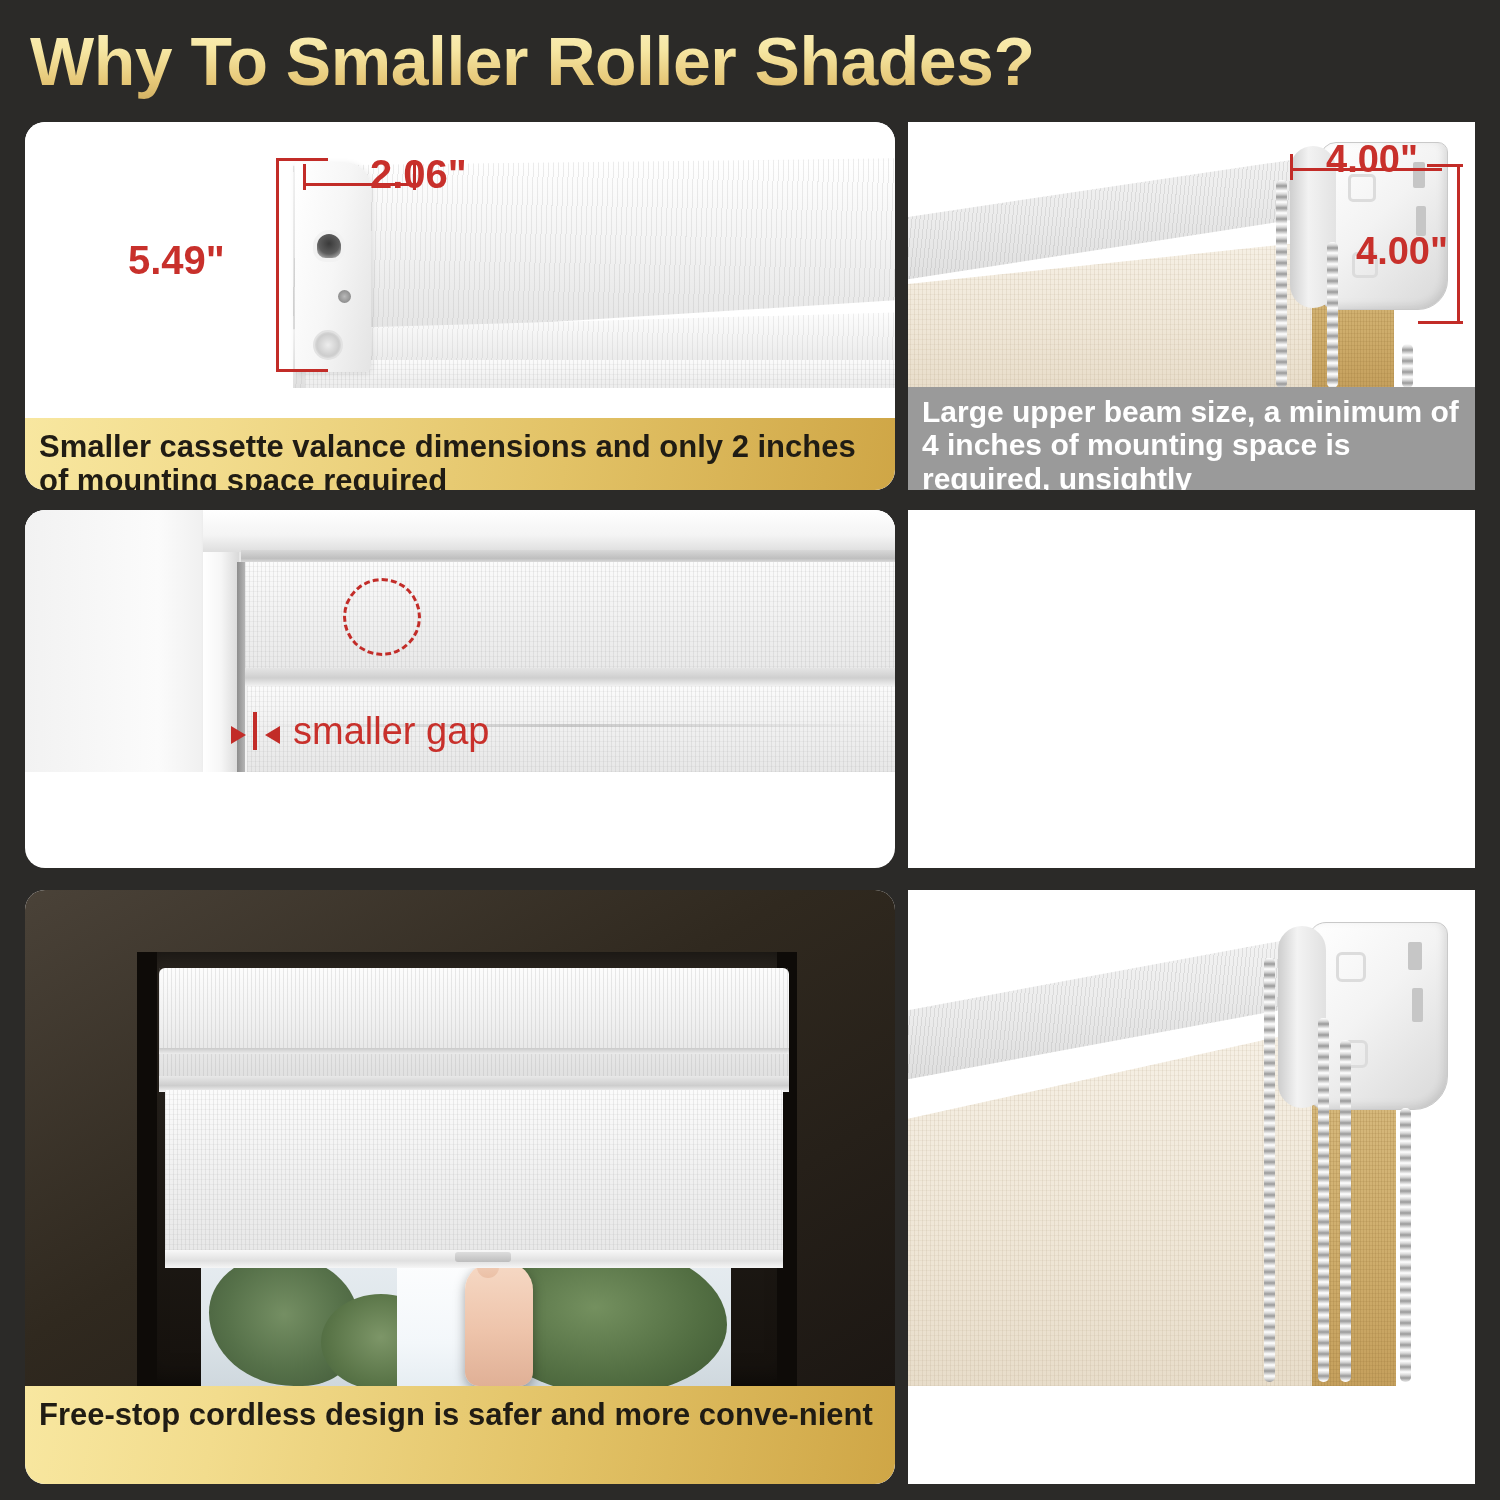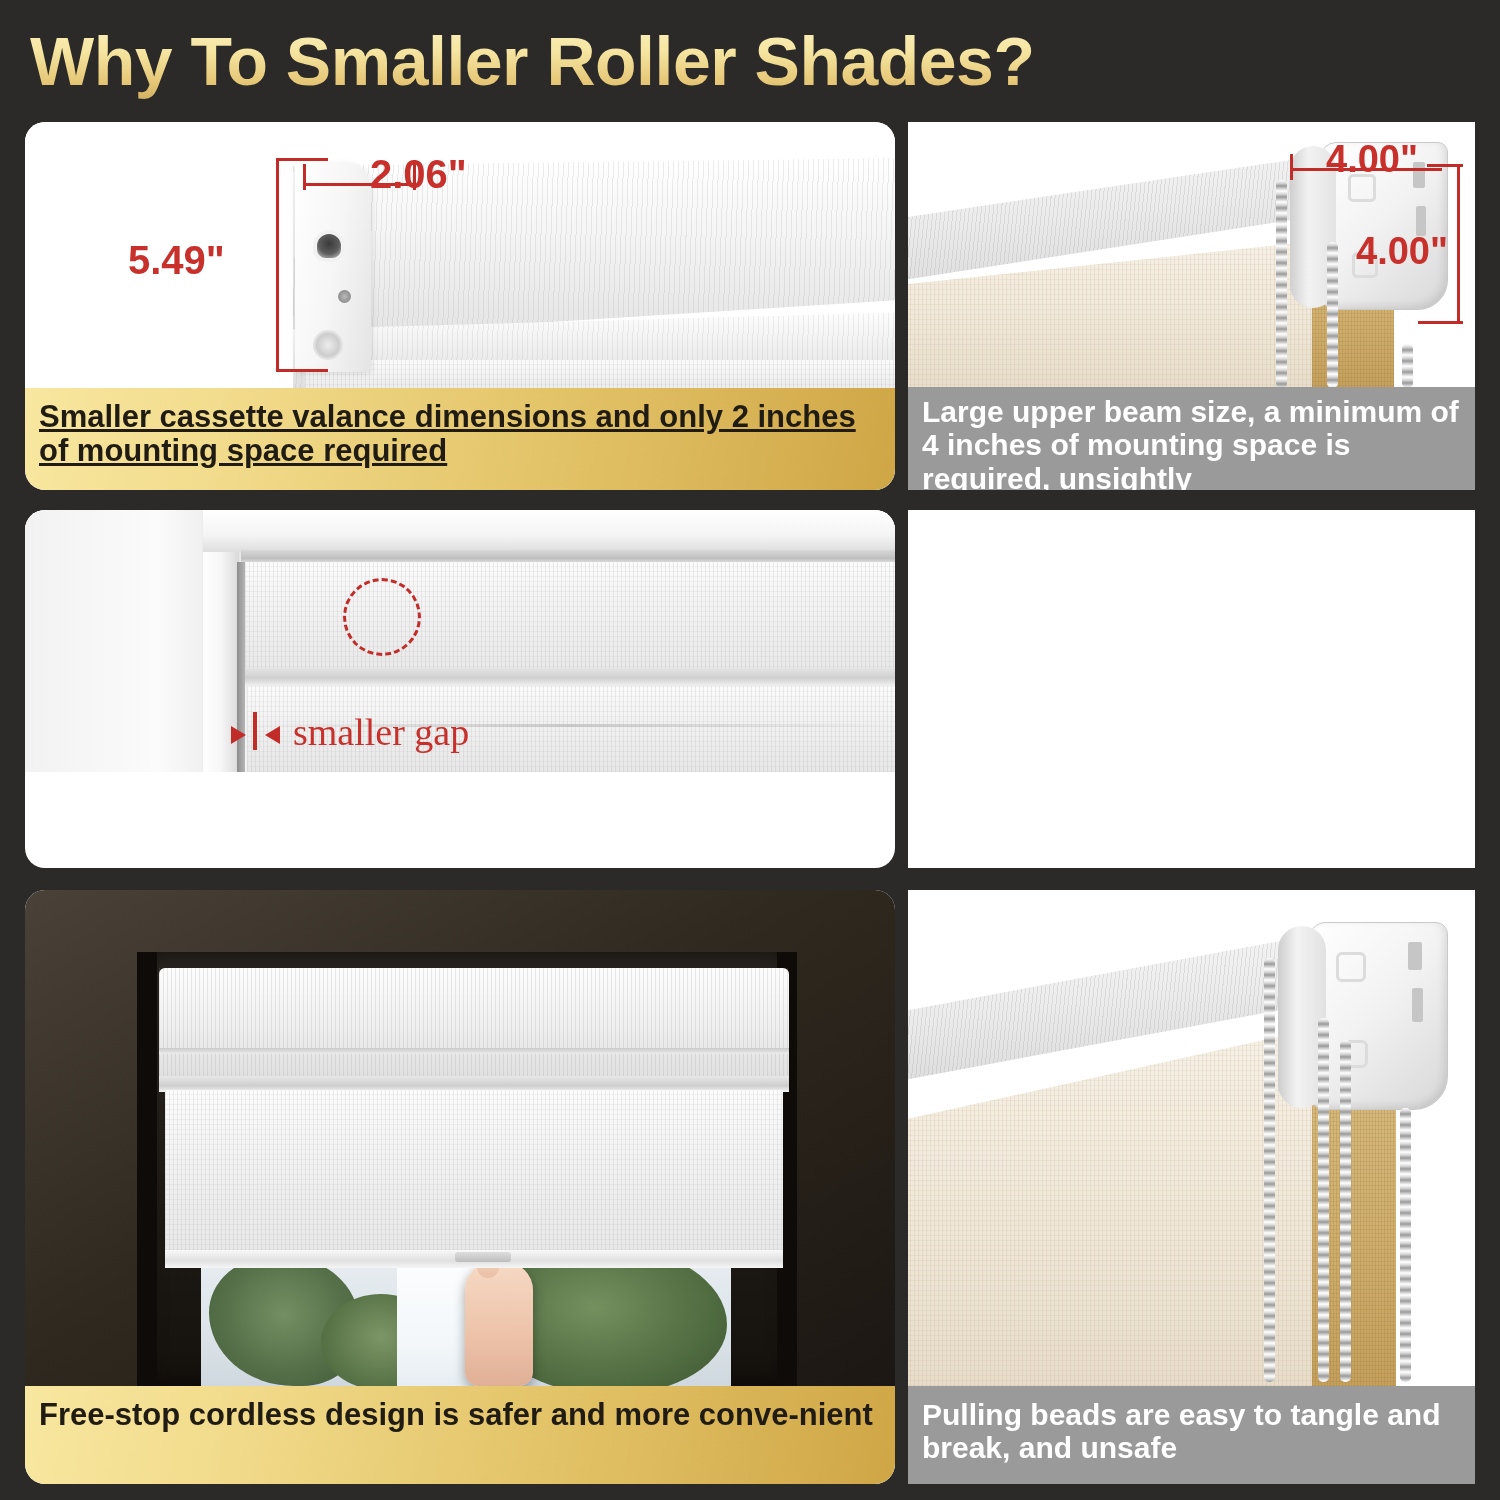--- a/index.html
+++ b/index.html
@@ -182,21 +182,21 @@
       <div class="dim-line" style="left:278px; top:42px; width:3px; height:26px;"></div>
       <div class="dim-line" style="left:388px; top:38px; width:3px; height:30px;"></div>
       <div class="dim-text" style="left:345px; top:30px; font-size:40px;">2.06"</div>
 
       <div class="dim-line" style="left:251px; top:36px; width:3px; height:214px;"></div>
       <div class="dim-line" style="left:251px; top:36px; width:52px; height:3px;"></div>
       <div class="dim-line" style="left:251px; top:247px; width:52px; height:3px;"></div>
       <div class="dim-text" style="left:103px; top:116px; font-size:40px;">5.49"</div>
     </div>
 
-    <div class="caption gold" style="font-size:31px; height:102px; padding-top:12px;text-decoration:underline;">Smaller cassette valance dimensions and only 2 inches of mounting space required</div>
+    <div class="caption gold" style="font-size:31px; height:72px; padding-top:12px;">Smaller cassette valance dimensions and only 2 inches of mounting space required</div>
   </div>
 
   <div class="panel bad" style="left:908px; top:122px; width:567px; height:368px;">
 
     <div class="photo" style="height:265px; background:#ffffff;">
 
       <div style="position:absolute;left:-10px;top:34px;width:420px;height:130px;
            background:linear-gradient(175deg,#f7f7f7 0%,#ebebeb 45%,#d7d7d7 100%);
            clip-path: polygon(0% 48%, 100% 0%, 100% 46%, 0% 96%);"></div>
       <div style="position:absolute;left:-10px;top:34px;width:420px;height:130px;
@@ -263,21 +263,21 @@
                   background:linear-gradient(90deg,rgba(180,180,180,.0),rgba(170,170,170,.55),rgba(180,180,180,.0));"></div>
 
       <div style="position:absolute;left:212px;top:52px;width:8px;height:210px;
                   background:linear-gradient(90deg,#8d8d8d 0%,#b5b5b5 100%);"></div>
 
       <div class="dashed-circle" style="left:318px; top:68px; width:78px; height:78px;"></div>
 
       <div class="arrow-r" style="left:206px; top:216px;"></div>
       <div class="dim-line" style="left:228px; top:202px; width:4px; height:38px;"></div>
       <div class="arrow-l" style="left:240px; top:216px;"></div>
-      <div class="ann-text" style="left:268px; top:200px; font-size:38px;font-family:Liberation Serif, serif;">smaller gap</div>
+      <div class="ann-text" style="left:268px; top:200px; font-size:38px;">smaller gap</div>
     </div>
 
   </div>
 
   <div class="panel bad" style="left:908px; top:510px; width:567px; height:358px;">
 
 
   </div>
 
   <div class="panel good" style="left:25px; top:890px; width:870px; height:594px;">
@@ -361,16 +361,15 @@
       <div style="position:absolute;left:370px;top:36px;width:48px;height:182px;
                   background:linear-gradient(90deg,#cdcdcd 0%,#f3f3f3 40%,#e1e1e1 100%);
                   border-radius:44px;"></div>
 
       <div class="bead-chain" style="left:356px; top:68px; height:424px;"></div>
       <div class="bead-chain" style="left:410px; top:128px; height:364px;"></div>
       <div class="bead-chain" style="left:432px; top:150px; height:342px;"></div>
       <div class="bead-chain" style="left:492px; top:218px; height:274px;"></div>
     </div>
 
-    <div class="caption gray" style="font-size:30px; height:98px; padding-top:12px;">Pulling beads are easy to tangle and break, and unsafe</div>
   </div>
 
 </div>
 
 </body></html>

